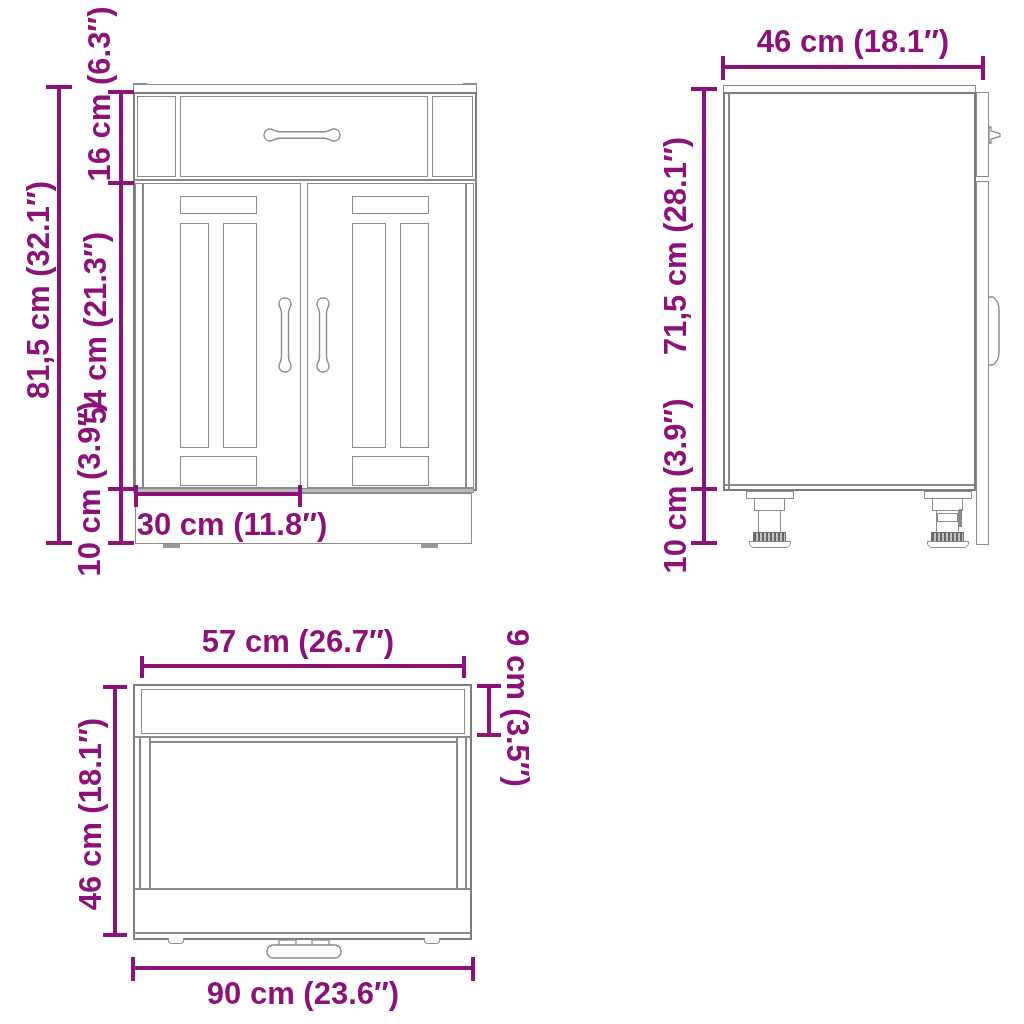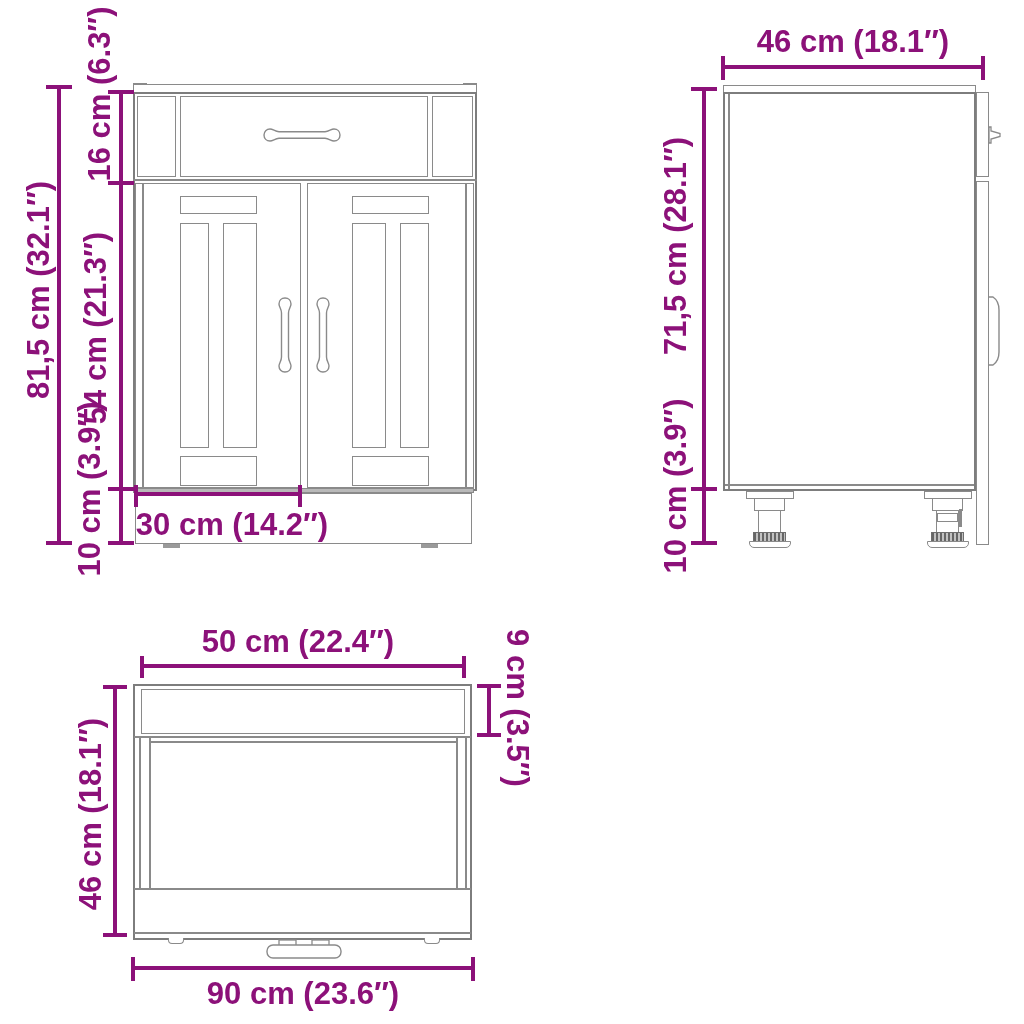--- a/index.html
+++ b/index.html
@@ -75,21 +75,21 @@
     <div class="dln" style="left:108px;top:181px;width:26px;height:4px;"></div>
     <div class="dln" style="left:108px;top:487px;width:26px;height:4px;"></div>
     <div class="dln" style="left:108px;top:541px;width:26px;height:4px;"></div>
     <div class="dlabel ccw" style="left:99px;top:94px;">16 cm (6.3″)</div>
     <div class="dlabel ccw" style="left:95px;top:328px;">54 cm (21.3″)</div>
     <div class="dlabel ccw" style="left:89px;top:489px;">10 cm (3.9″)</div>
 
     <div class="dln" style="left:136px;top:492px;width:164px;height:4px;"></div>
     <div class="dln" style="left:134px;top:485px;width:4px;height:22px;"></div>
     <div class="dln" style="left:298px;top:485px;width:4px;height:22px;"></div>
-    <div class="dlabel hc" style="left:232px;top:509px;">30 cm (14.2″)</div>
+    <div class="dlabel hc" style="left:232px;top:509px;">30 cm (11.8″)</div>
   </div>
 
   <div class="abs" style="left:0;top:0;width:1024px;height:1024px;">
     <div class="box" style="left:723px;top:85px;width:253px;height:8px;"></div>
     <div class="box2" style="left:723px;top:92px;width:253px;height:399px;"></div>
     <div class="ln" style="left:728px;top:94px;width:1.5px;height:395px;"></div>
     <div class="ln" style="left:725px;top:484px;width:249px;height:1.5px;"></div>
 
     <div class="box" style="left:976px;top:92px;width:13px;height:85px;"></div>
     <div class="box" style="left:976px;top:181px;width:13px;height:364px;"></div>
@@ -146,21 +146,21 @@
 
     <svg style="left:266px;top:939px;" width="76" height="20" viewBox="0 0 76 20">
       <rect x="13" y="1" width="17" height="9" fill="#fff" stroke="#8a8a8a" stroke-width="1.3"></rect>
       <rect x="46" y="1" width="17" height="9" fill="#fff" stroke="#8a8a8a" stroke-width="1.3"></rect>
       <rect x="1" y="6" width="74" height="13" rx="6" fill="#fff" stroke="#8a8a8a" stroke-width="1.4"></rect>
     </svg>
 
     <div class="dln" style="left:144px;top:664px;width:320px;height:4px;"></div>
     <div class="dln" style="left:140px;top:656px;width:4px;height:22px;"></div>
     <div class="dln" style="left:462px;top:656px;width:4px;height:22px;"></div>
-    <div class="dlabel hc" style="left:298px;top:626px;">50 cm (22.4″)</div>
+    <div class="dlabel hc" style="left:298px;top:626px;">57 cm (26.7″)</div>
 
     <div class="dln" style="left:487px;top:684px;width:4px;height:53px;"></div>
     <div class="dln" style="left:477px;top:684px;width:24px;height:4px;"></div>
     <div class="dln" style="left:477px;top:733px;width:24px;height:4px;"></div>
     <div class="dlabel cw" style="left:517px;top:708px;">9 cm (3.5″)</div>
 
     <div class="dln" style="left:113px;top:685px;width:4px;height:252px;"></div>
     <div class="dln" style="left:103px;top:685px;width:24px;height:4px;"></div>
     <div class="dln" style="left:103px;top:933px;width:24px;height:4px;"></div>
     <div class="dlabel ccw" style="left:90px;top:814px;">46 cm (18.1″)</div>

